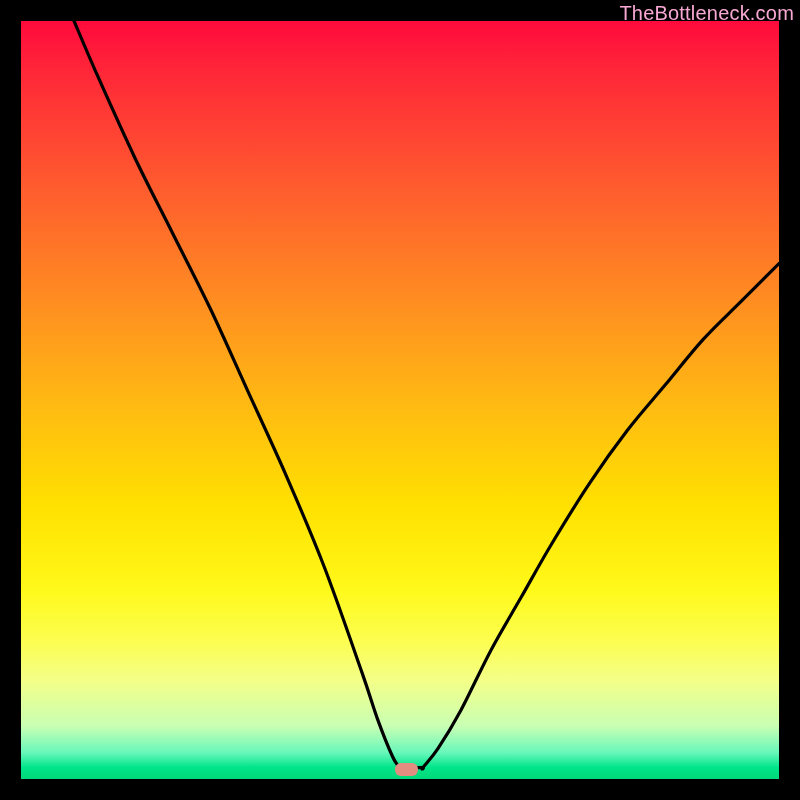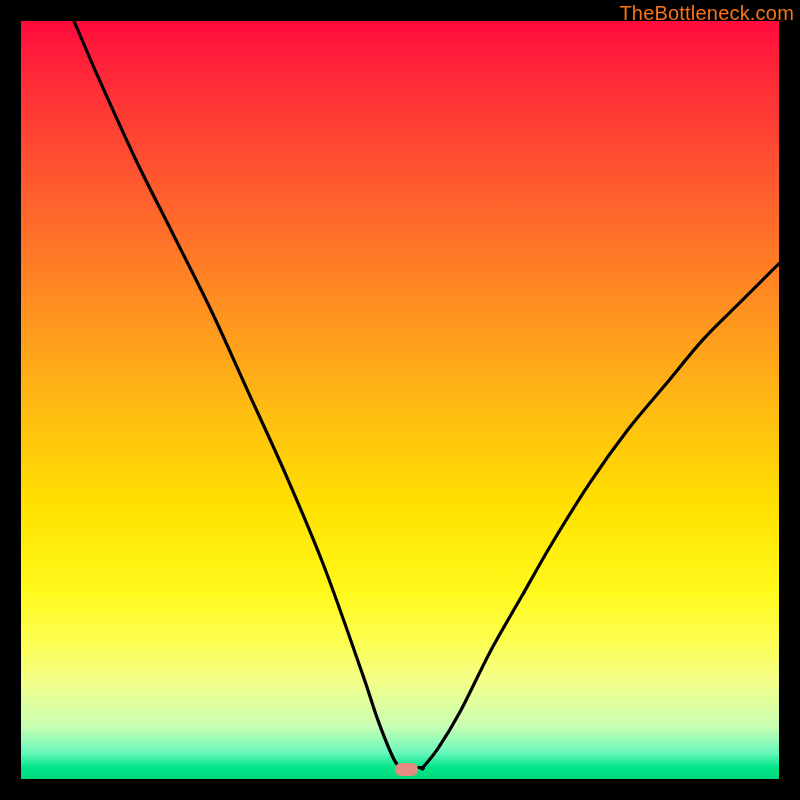--- a/index.html
+++ b/index.html
@@ -47,21 +47,21 @@
   }
   .curve-svg {
     position: absolute;
     left: 0; top: 0;
     width: 758px; height: 758px;
   }
   .watermark {
     position: absolute;
     top: 2px;
     right: 6px;
-    color: #f97316;
+    color: #f9a8d4;
     font-size: 20px;
     letter-spacing: 0.2px;
     font-weight: 500;
     user-select: none;
   }
   .marker {
     position: absolute;
     width: 23px;
     height: 13px;
     border-radius: 6px;

